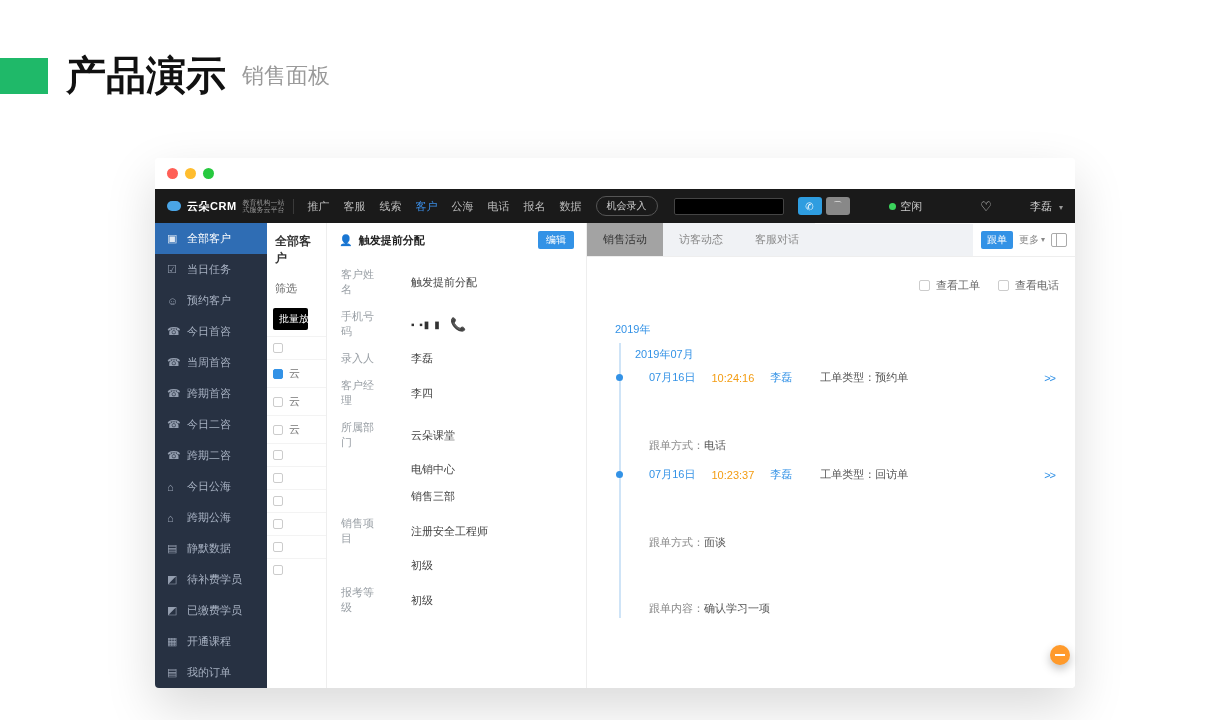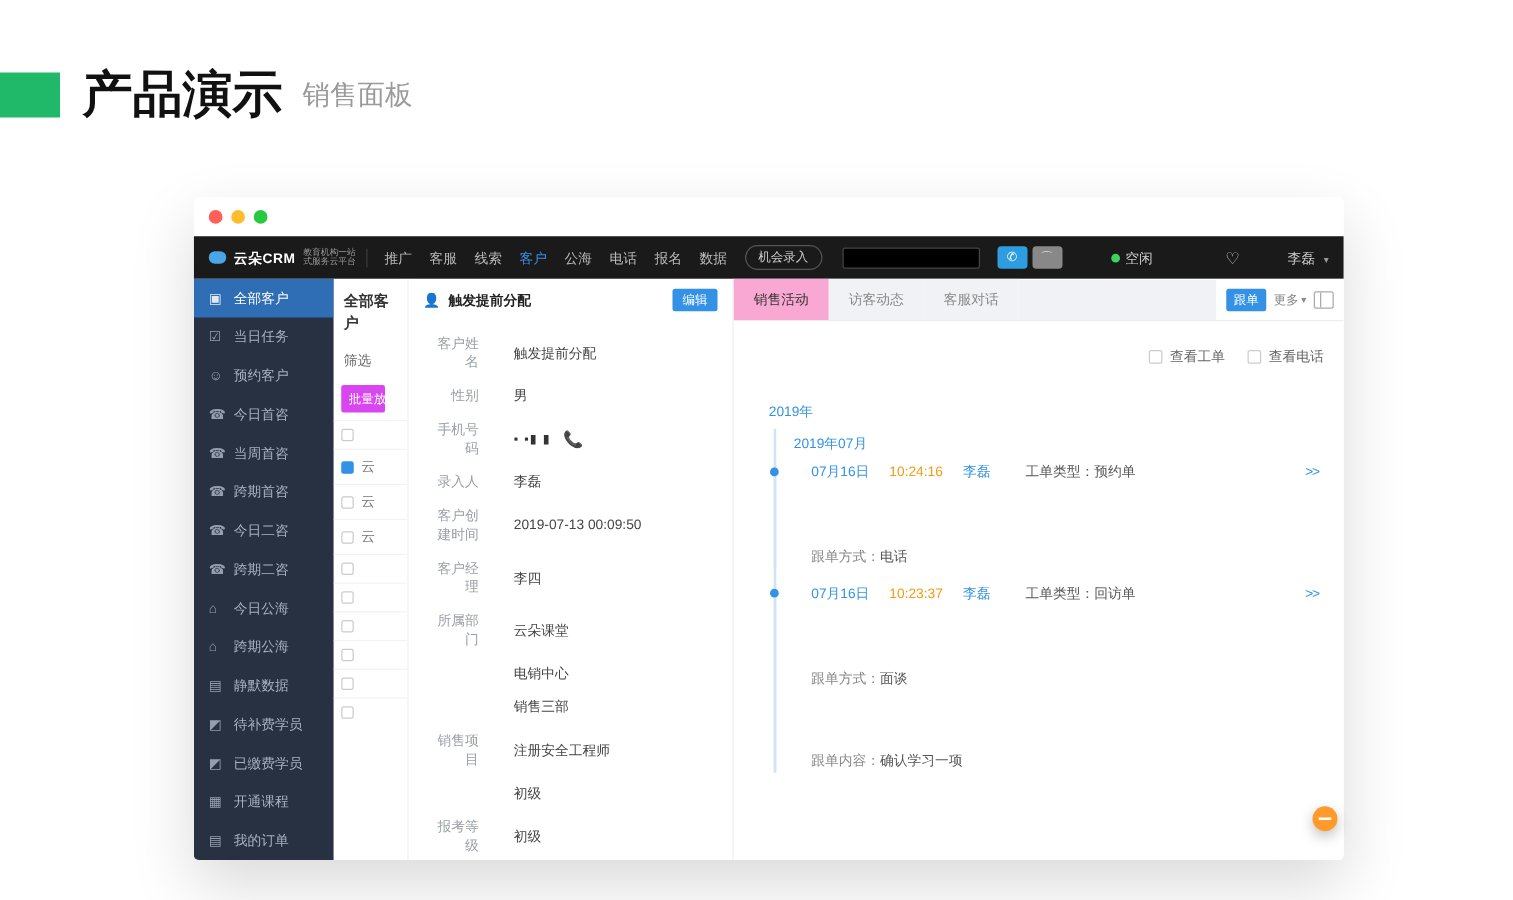--- a/index.html
+++ b/index.html
@@ -136,21 +136,21 @@
     }
     .list-header {
       padding: 10px 8px 6px 8px;
       font-size: 12px; color: #333; font-weight: 600;
     }
     .filter-label {
       padding: 8px 8px 6px 8px;
       font-size: 11px; color: #666;
     }
     .batch-btn {
-      background: #d946ef; color: #fff;
+      background: #000000; color: #fff;
       font-size: 10px; margin: 6px 18px 6px 6px;
       padding: 4px 6px; border-radius: 2px;
       white-space: nowrap; overflow: hidden;
     }
     .list-row {
       display: flex; align-items: center;
       padding: 6px 6px; border-top: 1px solid #f3f3f3;
       gap: 6px; color: #777;
       white-space: nowrap; overflow: hidden;
     }
@@ -177,21 +177,21 @@
       background: #3392e6; color: #fff;
       padding: 2px 8px; border-radius: 2px; font-size: 10px;
       cursor: pointer;
     }
     .detail-body { padding: 4px 14px 14px 14px; }
     .field-row {
       display: flex; align-items: center;
       padding: 6px 0;
     }
     .field-label {
-      width: 70px; text-align: right; color: #9aa0a6;
+      width: 70px; text-align: left; color: #9aa0a6;
       padding-right: 28px;
     }
     .field-value { color: #444; }
     .phone-group { display: flex; align-items: center; gap: 10px; }
     .phone-mask { color: #333; letter-spacing: 1px; font-size: 10px; }
     .call-icon { color: #22b24c; font-size: 13px; }
 
     .activity-col {
       flex: 1;
       background: #fff;
@@ -202,21 +202,21 @@
       display: flex; align-items: center;
       background: #fff;
       border-bottom: 1px solid #eee;
       padding-right: 8px;
     }
     .tab {
       padding: 9px 16px;
       color: #888; cursor: pointer;
       background: #f0f2f5;
     }
-    .tab.active { color: #333; background: #f9a8d4; }
+    .tab.active { color: #333; background: #a3a3a3; }
     .tab-spacer { flex: 1; background: #f0f2f5; height: 32px; }
     .tab-actions { display: flex; align-items: center; gap: 6px; padding-left: 8px; }
     .mini-btn {
       background: #3392e6; color: #fff; font-size: 10px;
       padding: 2px 6px; border-radius: 2px; cursor: pointer;
     }
     .more-link { color: #888; font-size: 10px; cursor: pointer; display: flex; align-items: center; gap: 2px; }
     .panel-icon {
       width: 16px; height: 14px; border: 1px solid #aaa; border-radius: 2px;
       position: relative;
@@ -457,37 +457,29 @@
           <span>触发提前分配</span>
         </div>
         <div class="edit-btn">编辑</div>
       </div>
       <div class="detail-body" id="detail-body">
           <div class="field-row">
             <div class="field-label">客户姓名</div>
             <div class="field-value">触发提前分配</div>
           </div>
           <div class="field-row">
-            <div class="field-label">性别</div>
-            <div class="field-value">男</div>
-          </div>
-          <div class="field-row">
             <div class="field-label">手机号码</div>
             <div class="phone-group field-value">
               <span class="phone-mask">▪ ▪▮ ▮</span>
               <span class="call-icon">📞</span>
             </div>
           </div>
           <div class="field-row">
             <div class="field-label">录入人</div>
             <div class="field-value">李磊</div>
-          </div>
-          <div class="field-row">
-            <div class="field-label">客户创建时间</div>
-            <div class="field-value">2019-07-13 00:09:50</div>
           </div>
           <div class="field-row">
             <div class="field-label">客户经理</div>
             <div class="field-value">李四</div>
           </div>
           <div class="field-row">
             <div class="field-label">所属部门</div>
             <div class="field-value">云朵课堂</div>
           </div>
           <div class="field-row">

